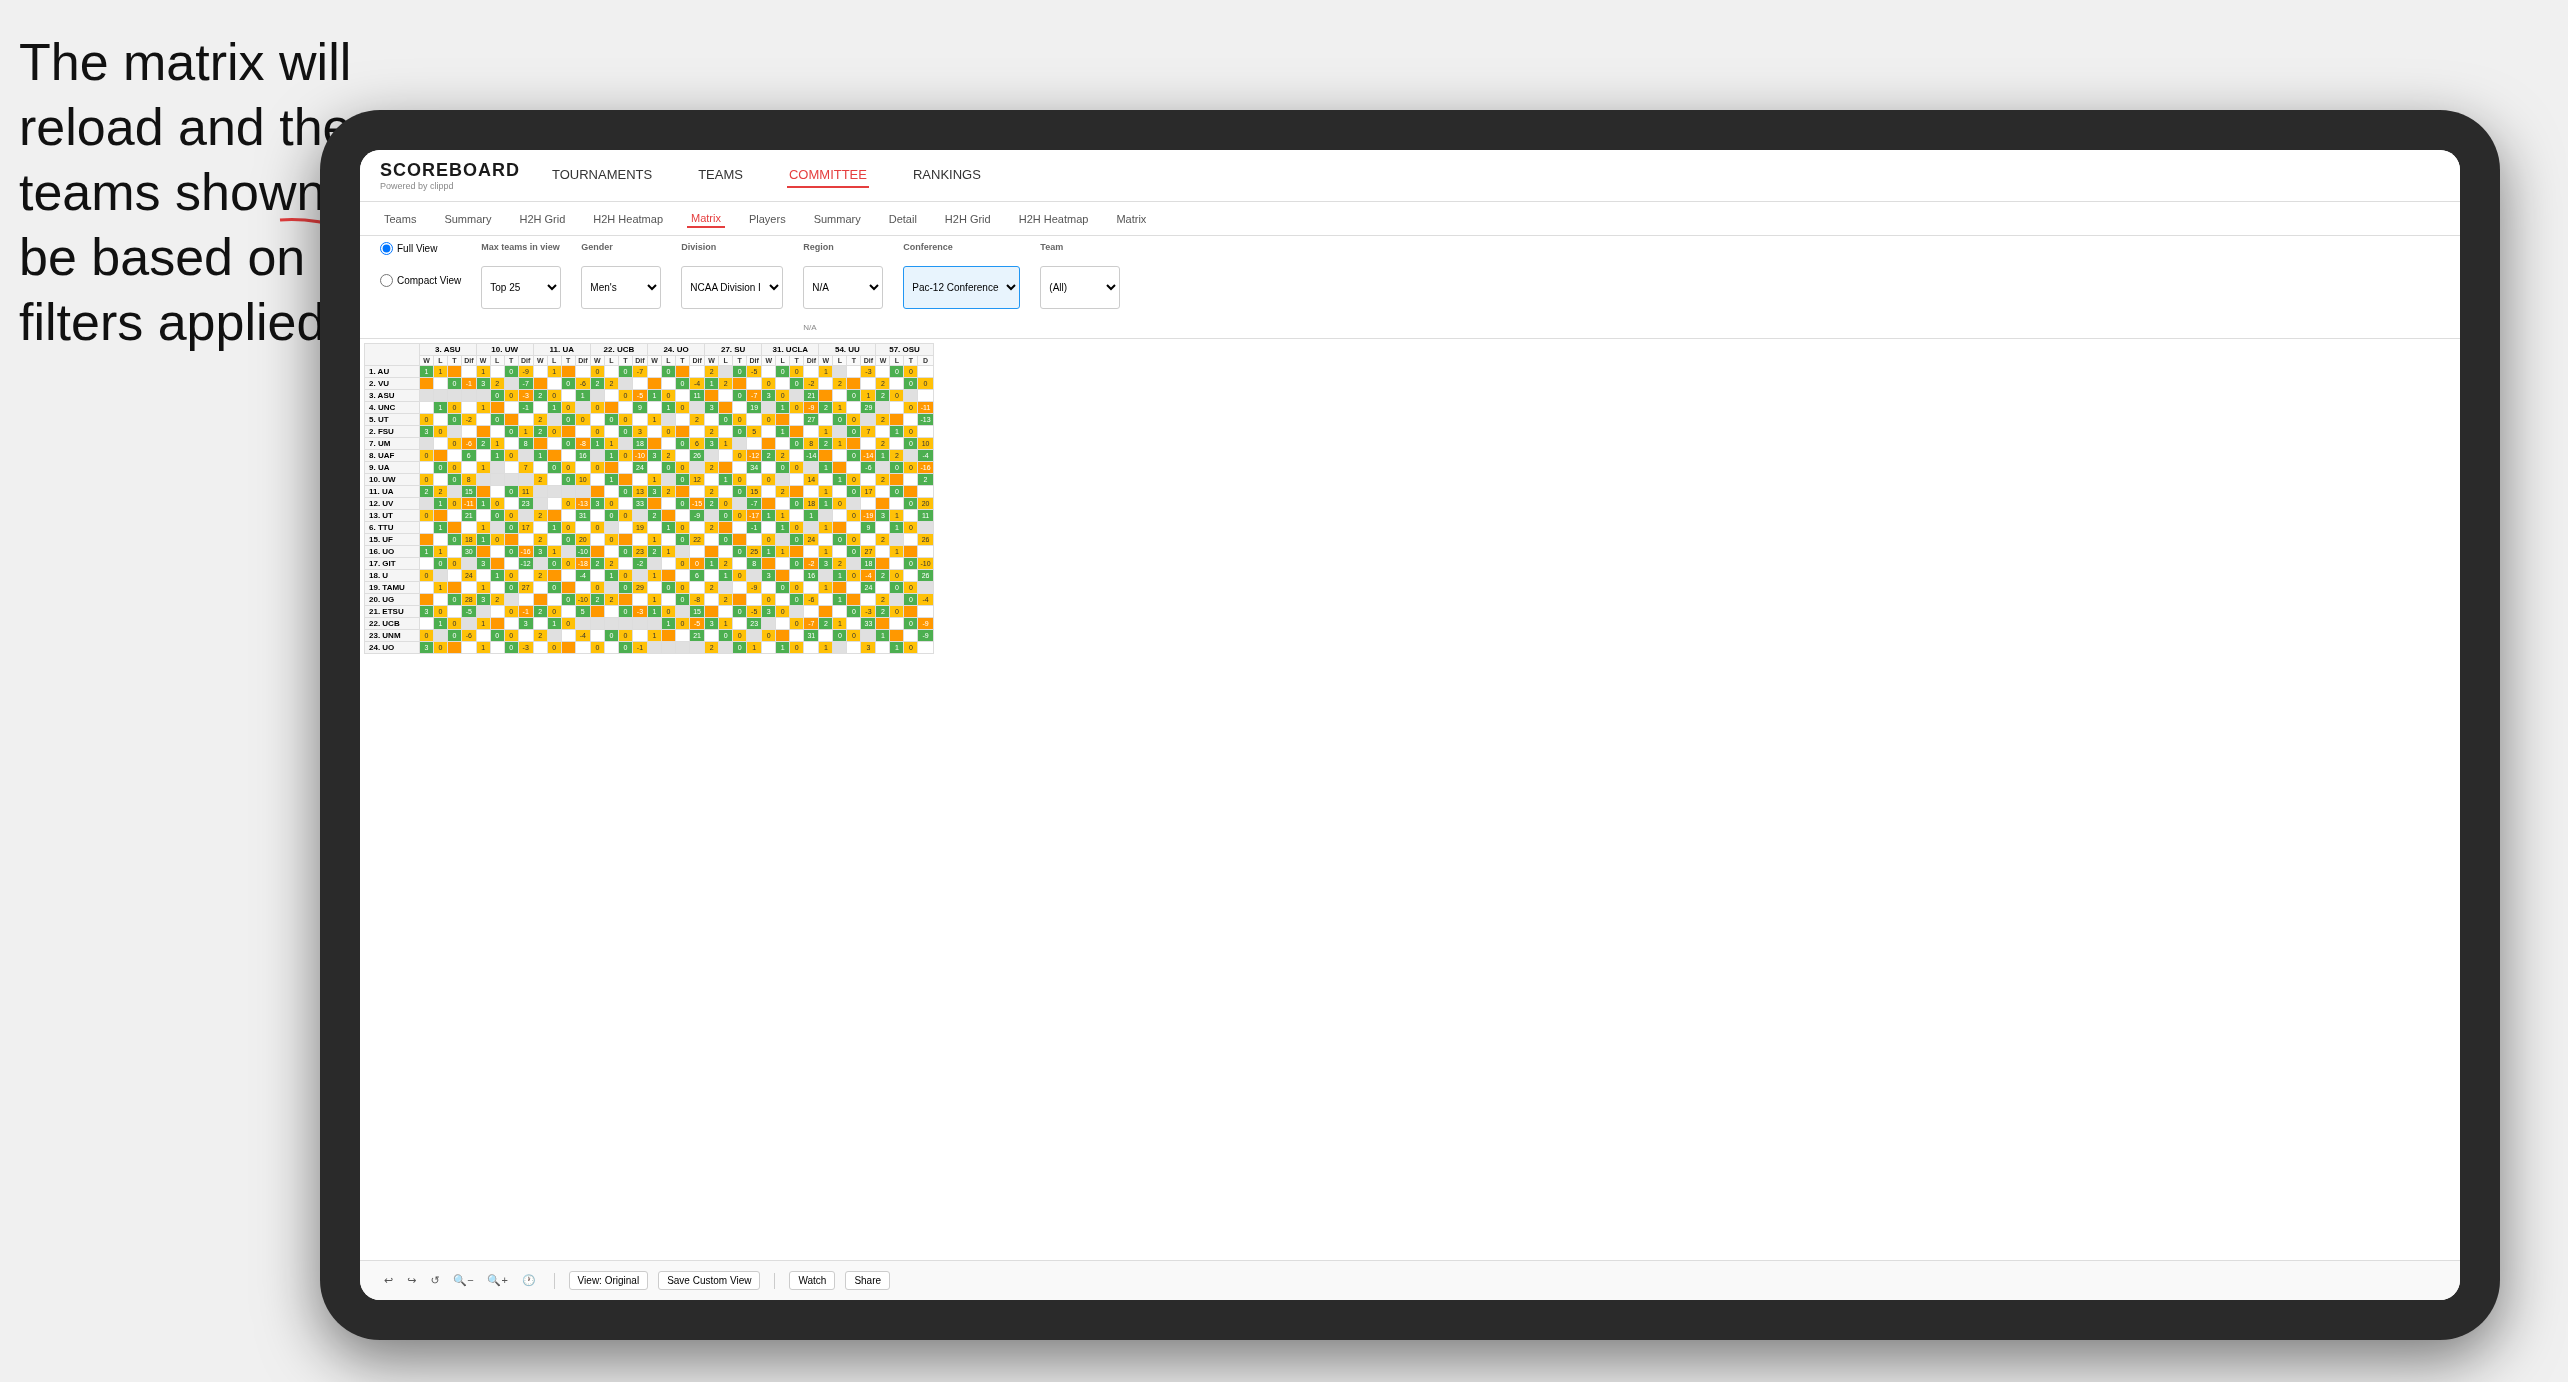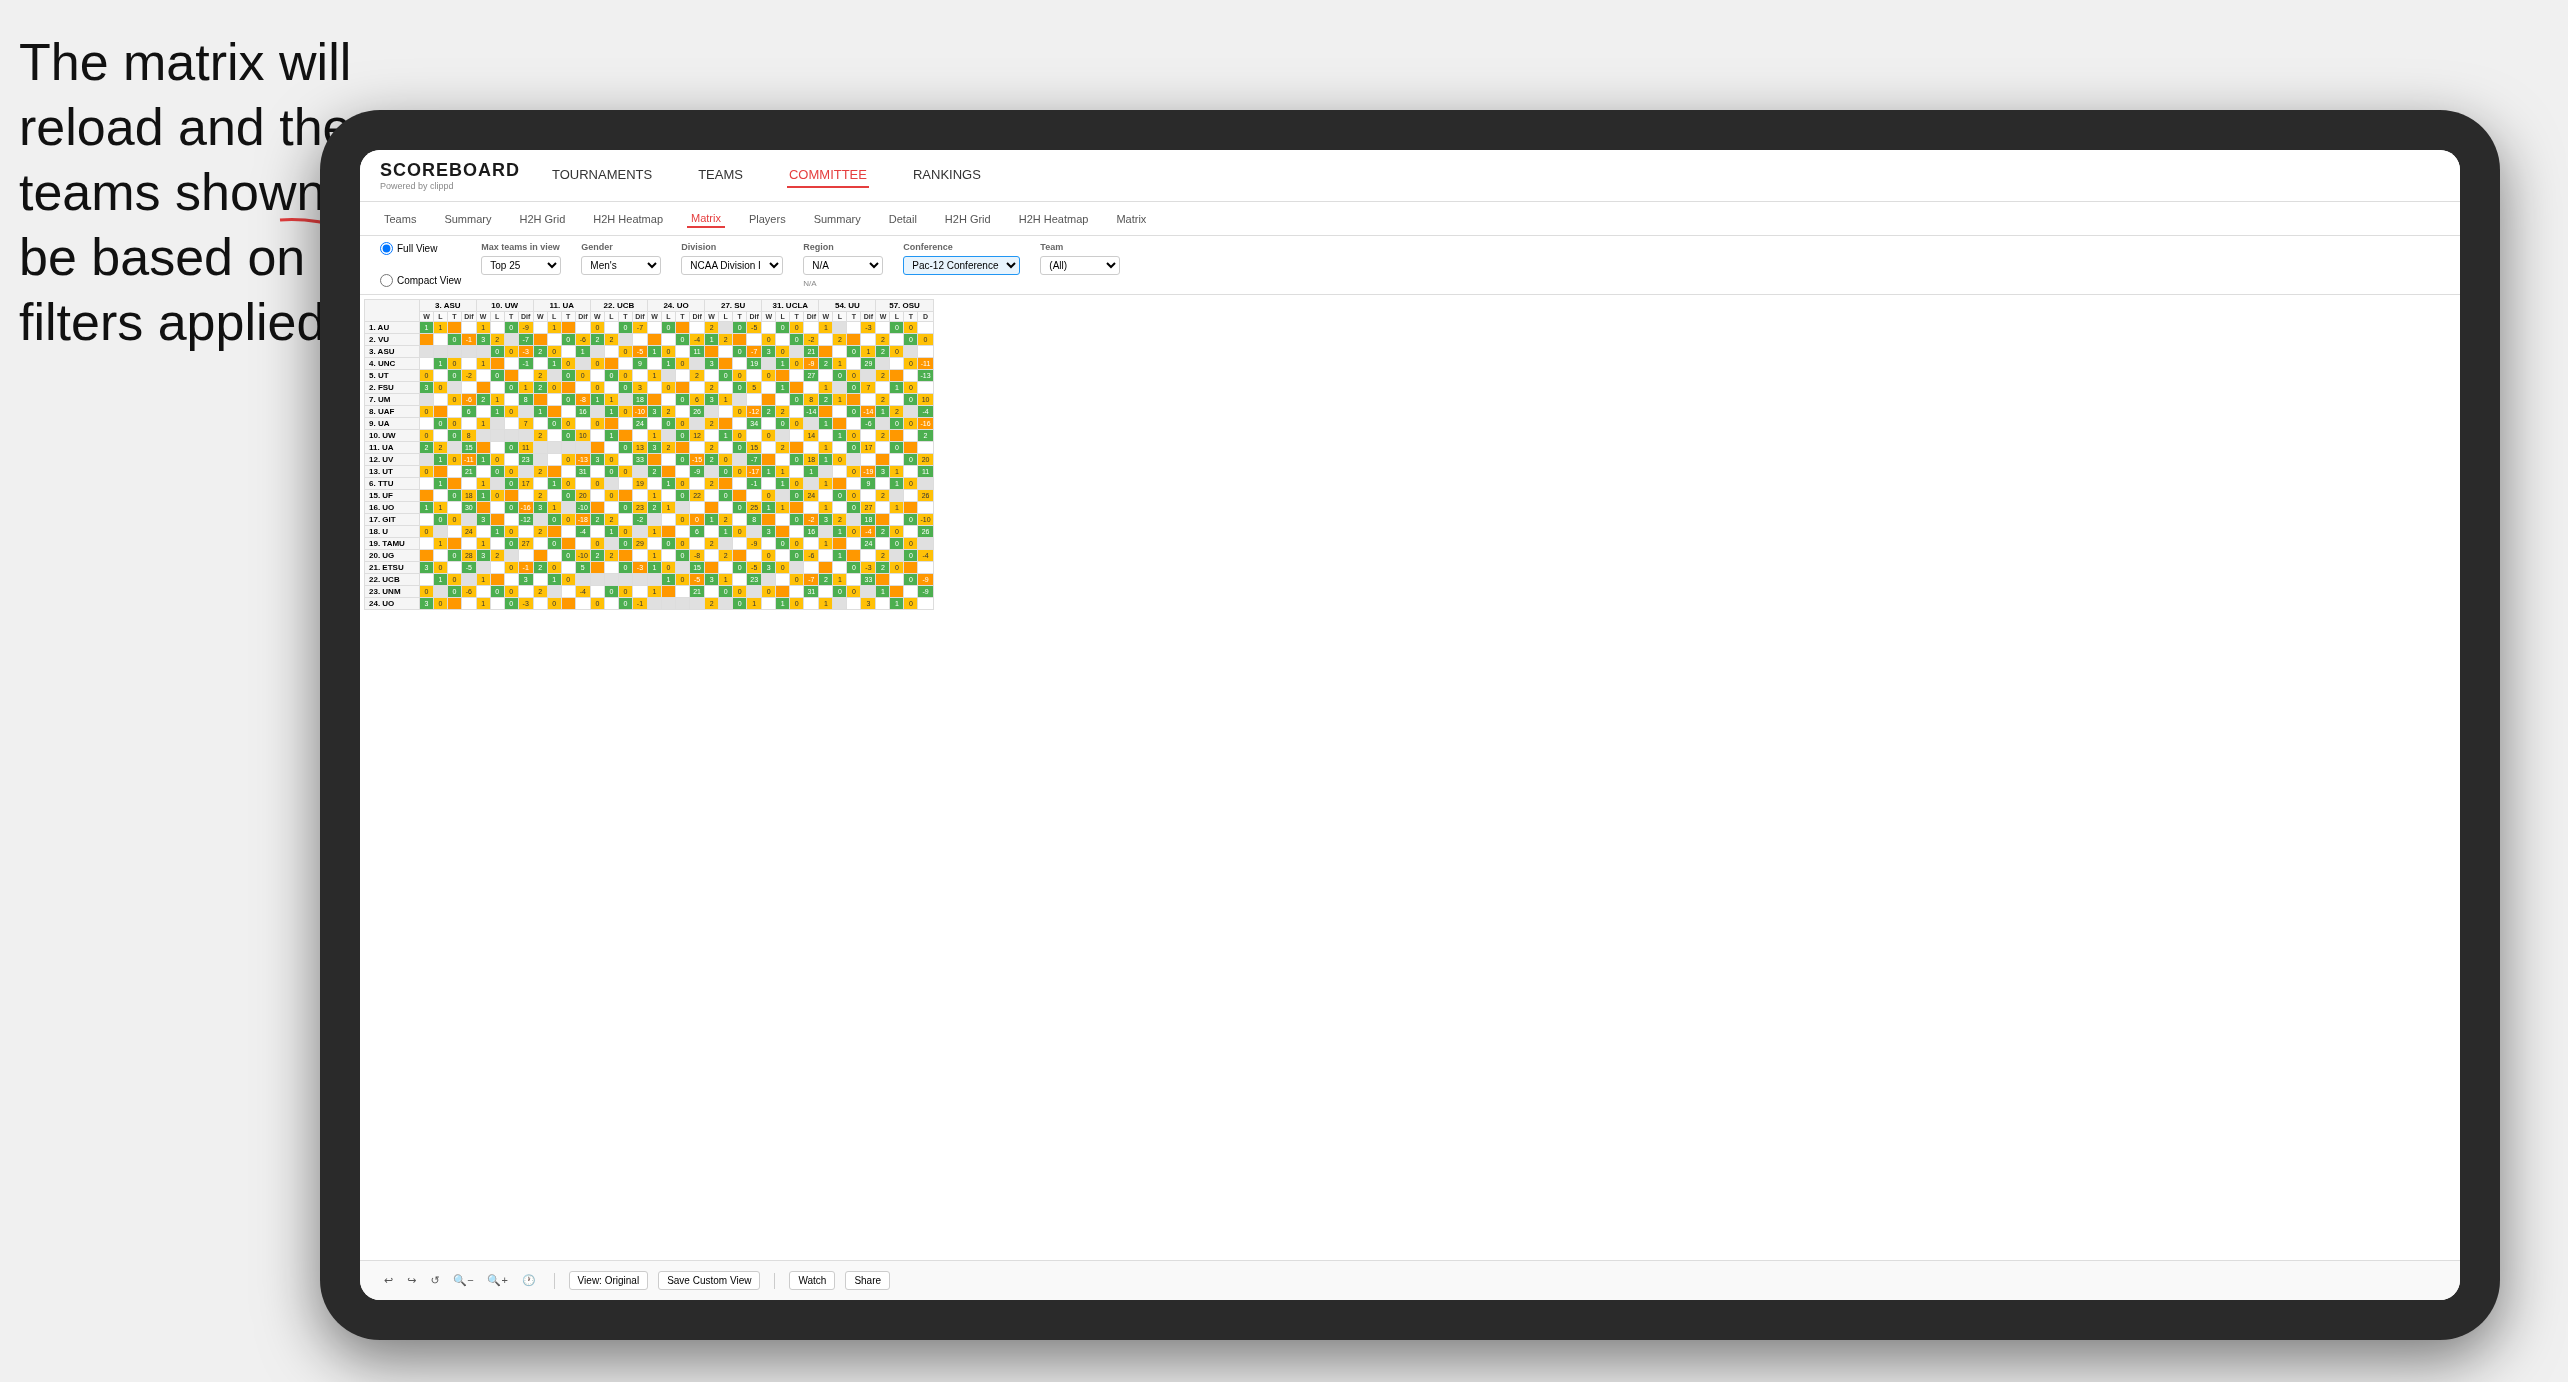--- a/index.html
+++ b/index.html
@@ -137,33 +137,33 @@
     .radio-option {
       display: flex;
       align-items: center;
       gap: 4px;
       font-size: 10px;
     }
 
     .filter-group {
       display: flex;
       flex-direction: column;
-      gap: 4px;
+      gap: 14px;
     }
 
     .filter-label {
       font-size: 9px;
       color: #666;
       font-weight: bold;
     }
 
     .filter-select {
       font-size: 10px;
       border: 1px solid #ccc;
-      padding: 2px 4px;
+      padding: 14px 4px;
       border-radius: 3px;
       background: #fff;
       min-width: 80px;
     }
 
     .filter-select.highlighted {
       background: #e8f4fd;
       border-color: #2196F3;
     }
 

